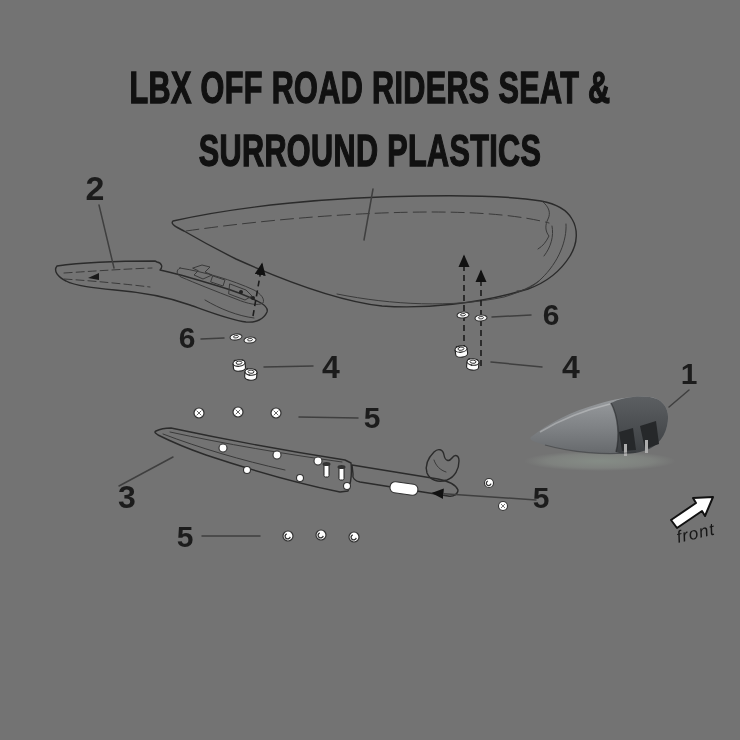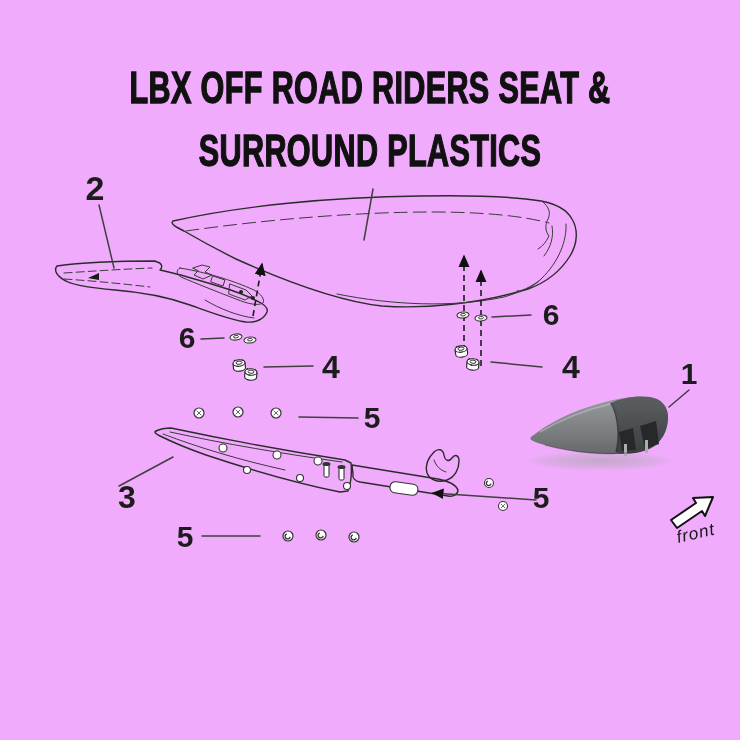--- a/index.html
+++ b/index.html
@@ -1,17 +1,17 @@
 <!DOCTYPE html>
 <html><head>
 <meta charset="utf-8">
 <style>
   html,body{margin:0;padding:0;background:#ffffff;}
   .stage{
-    position:relative;width:740px;height:740px;background:#f0abfc;overflow:hidden;
+    position:relative;width:740px;height:740px;background:#737373;overflow:hidden;
     font-family:"Liberation Sans",sans-serif;
   }
   .title{
     position:absolute;top:56px;left:0;right:0;text-align:center;
     font-family:"Liberation Sans",sans-serif;
     font-weight:bold;font-size:45px;line-height:63px;color:#111;
     letter-spacing:.5px;transform:scaleX(0.68);
     -webkit-text-stroke:1.4px #111;
   }
   svg{position:absolute;left:0;top:0;}

